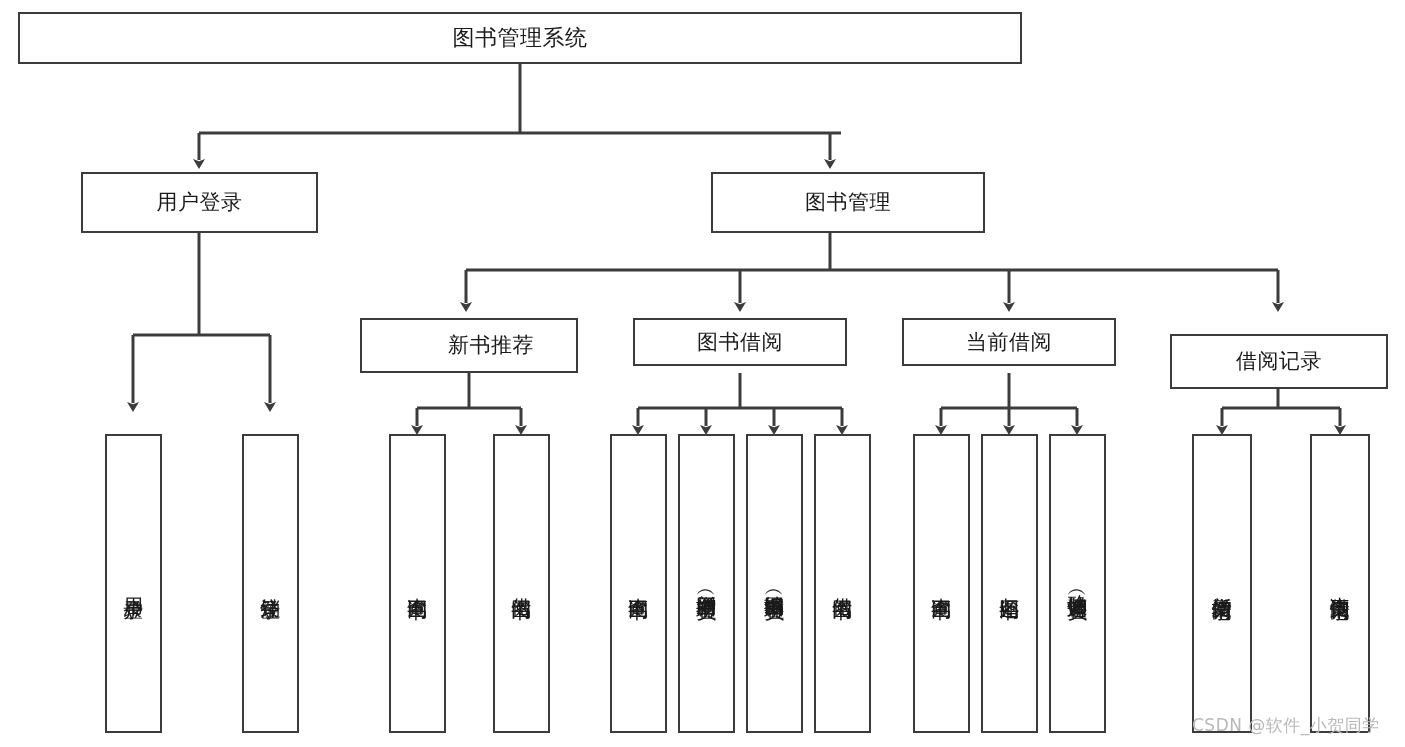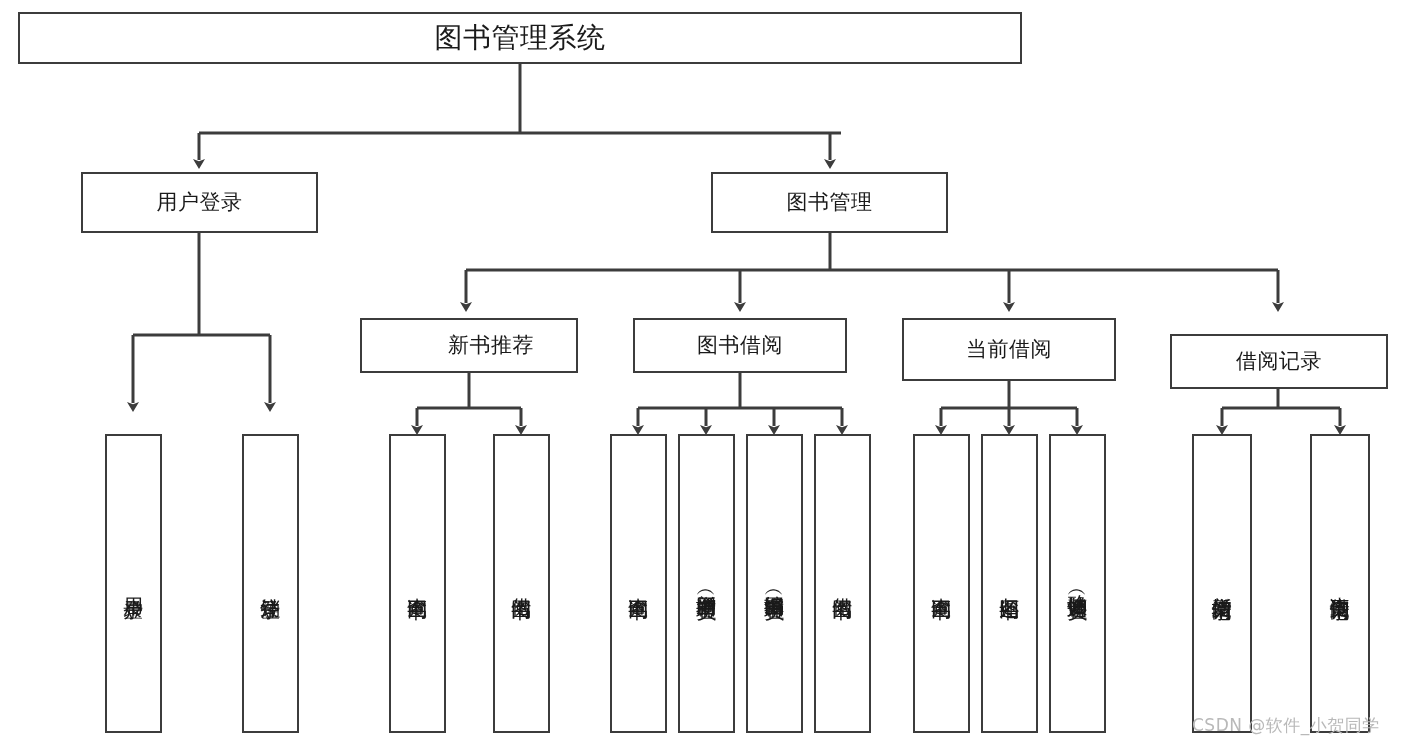--- a/index.html
+++ b/index.html
@@ -45,21 +45,21 @@
   }
   .node.vertical .node-label {
     writing-mode: vertical-rl;
     text-orientation: upright;
     font-size: 20px;
     line-height: 1.22;
     letter-spacing: 1px;
     white-space: normal;
     text-align: center;
   }
-  .node.root .node-label { font-size: 28px; }
+  .node.root .node-label { font-size: 22px; }
   .watermark {
     position: absolute;
     font-size: 17px;
     color: #b9b9b9;
     white-space: nowrap;
     z-index: 3;
     letter-spacing: 0.5px;
   }
 </style>
 </head>
@@ -118,33 +118,33 @@
   </svg>
 
   <div class="node root" style="left:18px; top:12px; width:1004px; height:52px;">
     <span class="node-label">图书管理系统</span>
   </div>
 
   <div class="node" style="left:81px; top:172px; width:237px; height:61px;">
     <span class="node-label">用户登录</span>
   </div>
 
-  <div class="node" style="left:711px; top:172px; width:237px; height:61px;">
+  <div class="node" style="left:711px; top:172px; width:274px; height:61px;">
     <span class="node-label">图书管理</span>
   </div>
 
   <div class="node" style="left:360px; top:318px; width:218px; height:55px;padding-left:44px;">
     <span class="node-label">新书推荐</span>
   </div>
 
-  <div class="node" style="left:633px; top:318px; width:214px; height:55px;text-align:center;">
+  <div class="node" style="left:633px; top:318px; width:214px; height:48px;text-align:center;">
     <span class="node-label">图书借阅</span>
   </div>
 
-  <div class="node" style="left:902px; top:318px; width:214px; height:63px;">
+  <div class="node" style="left:902px; top:318px; width:214px; height:48px;">
     <span class="node-label">当前借阅</span>
   </div>
 
   <div class="node" style="left:1170px; top:318px; width:218px; height:55px;margin-top:16px;">
     <span class="node-label">借阅记录</span>
   </div>
 
   <div class="node vertical" style="left:105px; top:434px; width:57px; height:299px;">
     <span class="node-label">用户登录</span>
   </div>

